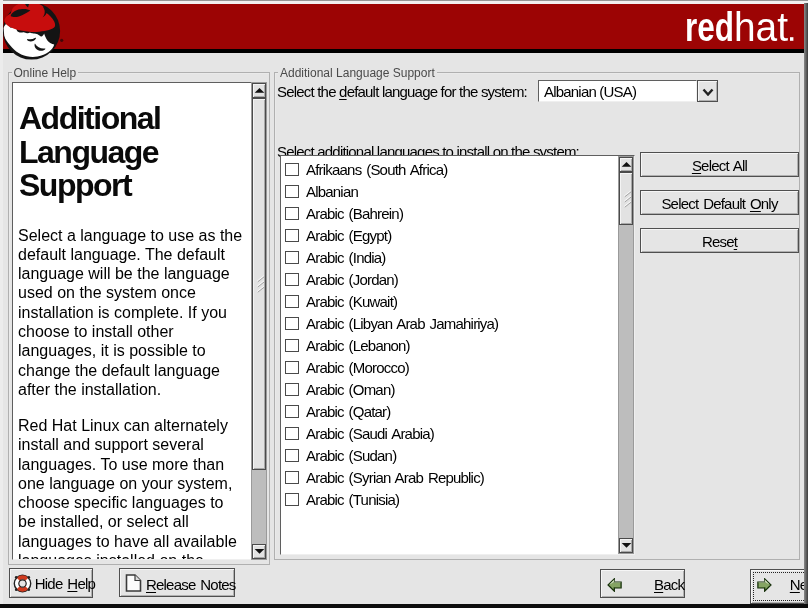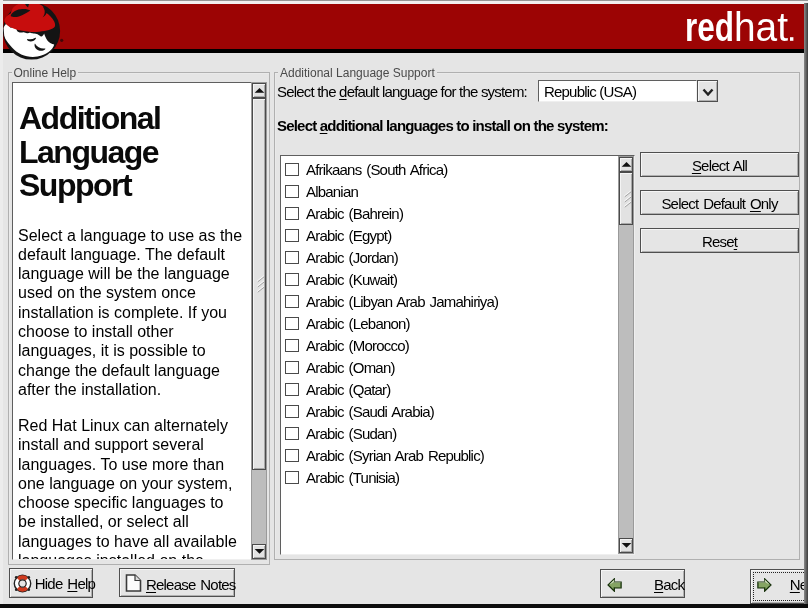--- a/index.html
+++ b/index.html
@@ -121,38 +121,39 @@
       </svg>
     </div>
 </div>
 
 <div class="abs frame" style="left:274px; top:72px; width:526px; height:488px;"></div>
 <div class="abs framelabel" style="left:278px; top:66px;">Additional Language Support</div>
 
 <div class="abs lbl" style="left:277px; top:83px;">Select the <u>d</u>efault language for the system:</div>
 
 <div class="abs sunken" style="left:538px; top:79.5px; width:159px; height:22px;">
-  <div class="lbl" style="margin:2.5px 0 0 5px;">Republic (USA)</div>
+  <div class="lbl" style="margin:2.5px 0 0 5px;">Albanian (USA)</div>
 </div>
 <div class="abs btn" style="left:697px; top:79.5px; width:21px; height:22px;">
   <div class="ct" style="padding-top:3px;">
       <svg width="12" height="8">
         <path d="M1.5 1.5 L6 6.5 L10.5 1.5" stroke="#222" stroke-width="2.4" fill="none"></path>
       </svg>
     </div>
 </div>
 
-<div class="abs lbl" style="left:277px; top:117px;font-weight:bold;">Select <u>a</u>dditional languages to install on the system:</div>
+<div class="abs lbl" style="left:277px; top:143px;">Select <u>a</u>dditional languages to install on the system:</div>
 
 <div class="abs sunken" style="left:280px; top:155px; width:355px; height:400px;"></div>
 <div class="abs" style="left:281px; top:156px; width:336px; height:397px; overflow:hidden; background:#fff; padding-top:2.5px;" id="list">
   <div class="row"><span class="cb"></span>Afrikaans (South Africa)</div>
   <div class="row"><span class="cb"></span>Albanian</div>
   <div class="row"><span class="cb"></span>Arabic (Bahrein)</div>
   <div class="row"><span class="cb"></span>Arabic (Egypt)</div>
+  <div class="row"><span class="cb"></span>Arabic (India)</div>
   <div class="row"><span class="cb"></span>Arabic (Jordan)</div>
   <div class="row"><span class="cb"></span>Arabic (Kuwait)</div>
   <div class="row"><span class="cb"></span>Arabic (Libyan Arab Jamahiriya)</div>
   <div class="row"><span class="cb"></span>Arabic (Lebanon)</div>
   <div class="row"><span class="cb"></span>Arabic (Morocco)</div>
   <div class="row"><span class="cb"></span>Arabic (Oman)</div>
   <div class="row"><span class="cb"></span>Arabic (Qatar)</div>
   <div class="row"><span class="cb"></span>Arabic (Saudi Arabia)</div>
   <div class="row"><span class="cb"></span>Arabic (Sudan)</div>
   <div class="row"><span class="cb"></span>Arabic (Syrian Arab Republic)</div>

